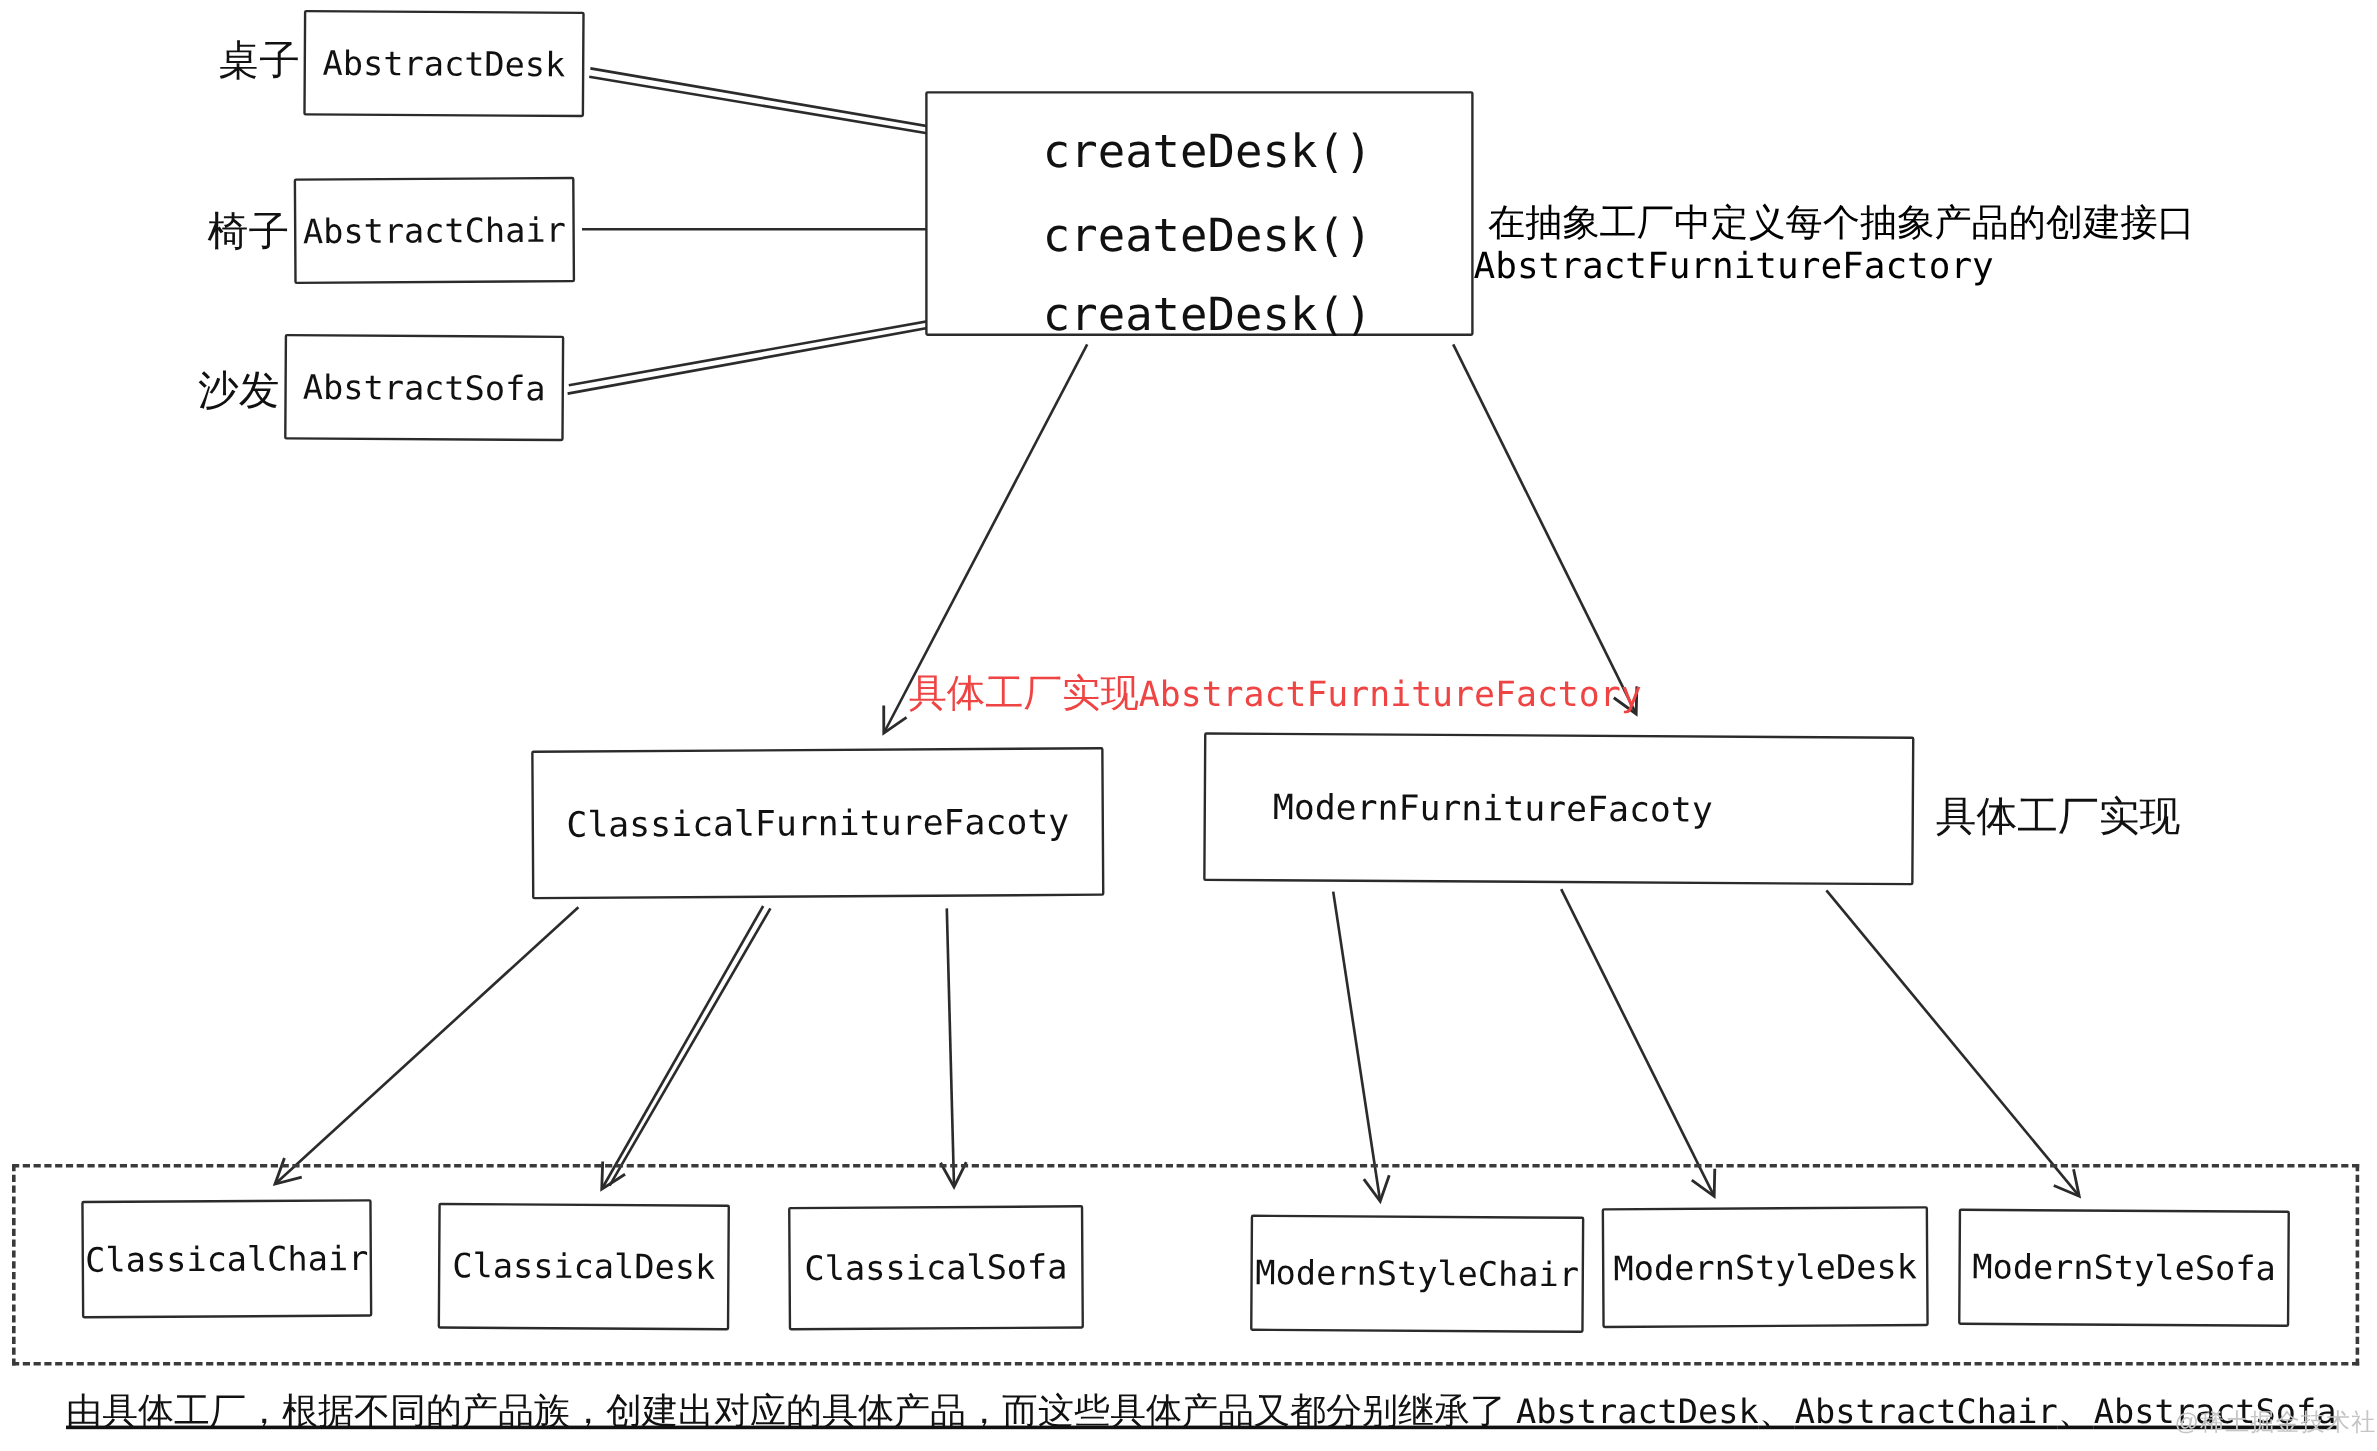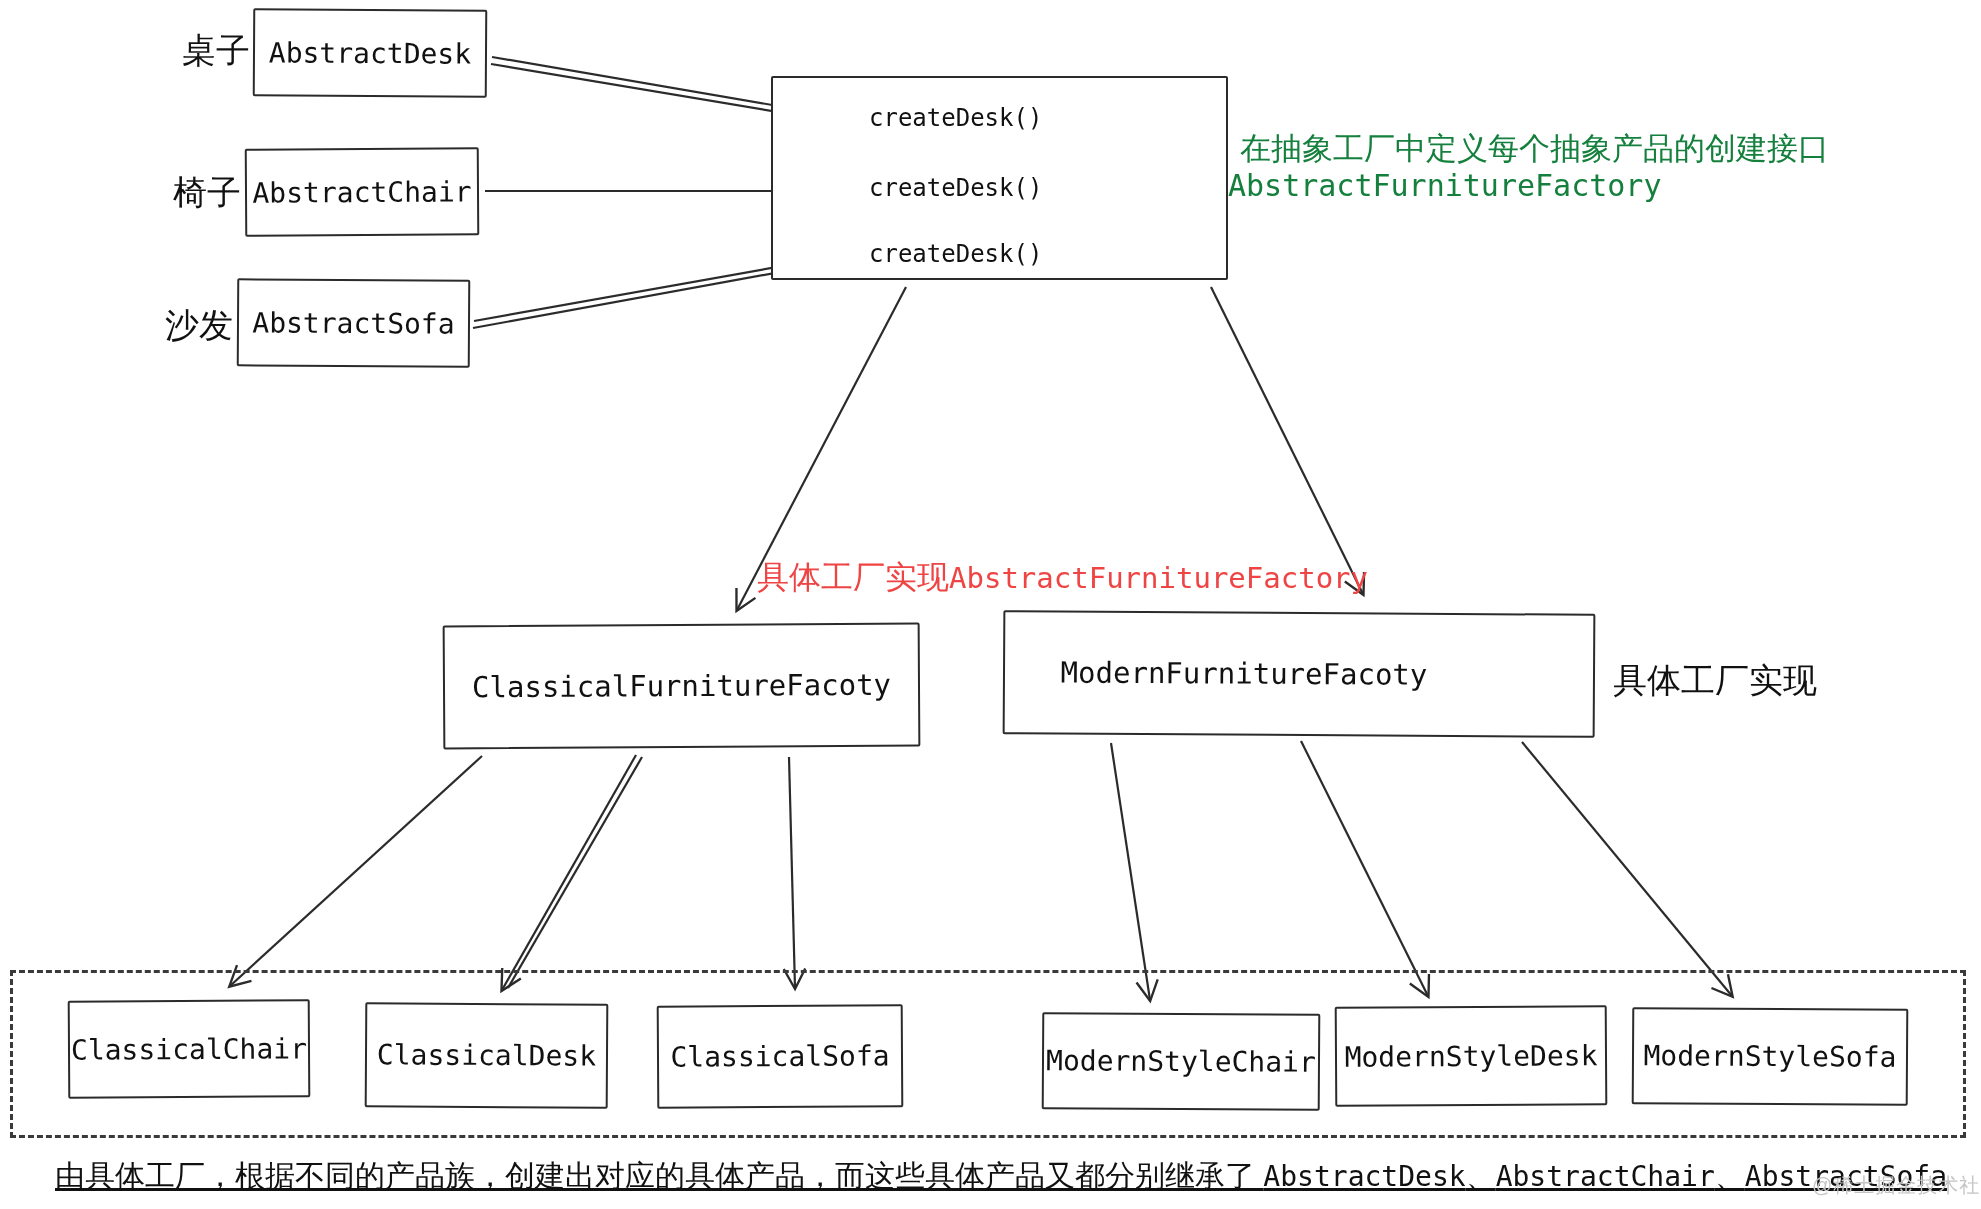--- a/index.html
+++ b/index.html
@@ -10,24 +10,24 @@
   .box{
     position:absolute;background:#fff;border:2.5px solid #2b2b2b;border-radius:2px;
     display:flex;align-items:center;justify-content:center;box-sizing:border-box;
   }
   .code{font-family:"DejaVu Sans Mono",monospace;}
   .zh{font-family:"Liberation Sans",sans-serif;}
   .side-label{position:absolute;font-size:34px;color:#111;white-space:nowrap;}
   .box-text{font-size:28px;color:#111;white-space:nowrap;}
   .big-box-text{font-size:29px;color:#111;white-space:nowrap;}
   .method{
-    position:absolute;left:96px;font-size:24px;color:#111;white-space:nowrap;
+    position:absolute;left:96px;font-size:38px;color:#111;white-space:nowrap;
     font-family:"DejaVu Sans Mono",monospace;
   }
-  .note-line{position:absolute;white-space:nowrap;color:#15803d;}
+  .note-line{position:absolute;white-space:nowrap;color:#000000;margin-top:37px;}
   #arrows{position:absolute;left:0;top:0;pointer-events:none;}
   .tilt-l{transform:rotate(-0.35deg);}
   .tilt-r{transform:rotate(0.35deg);}
   #dashed-group{
     position:absolute;left:10px;top:970px;width:1956px;height:168px;
     border:3px dashed #3a3a3a;box-sizing:border-box;background:transparent;
   }
   #watermark{
     position:absolute;left:1812px;top:1172px;font-size:20px;color:#c5c5c5;
     white-space:nowrap;letter-spacing:1px;

